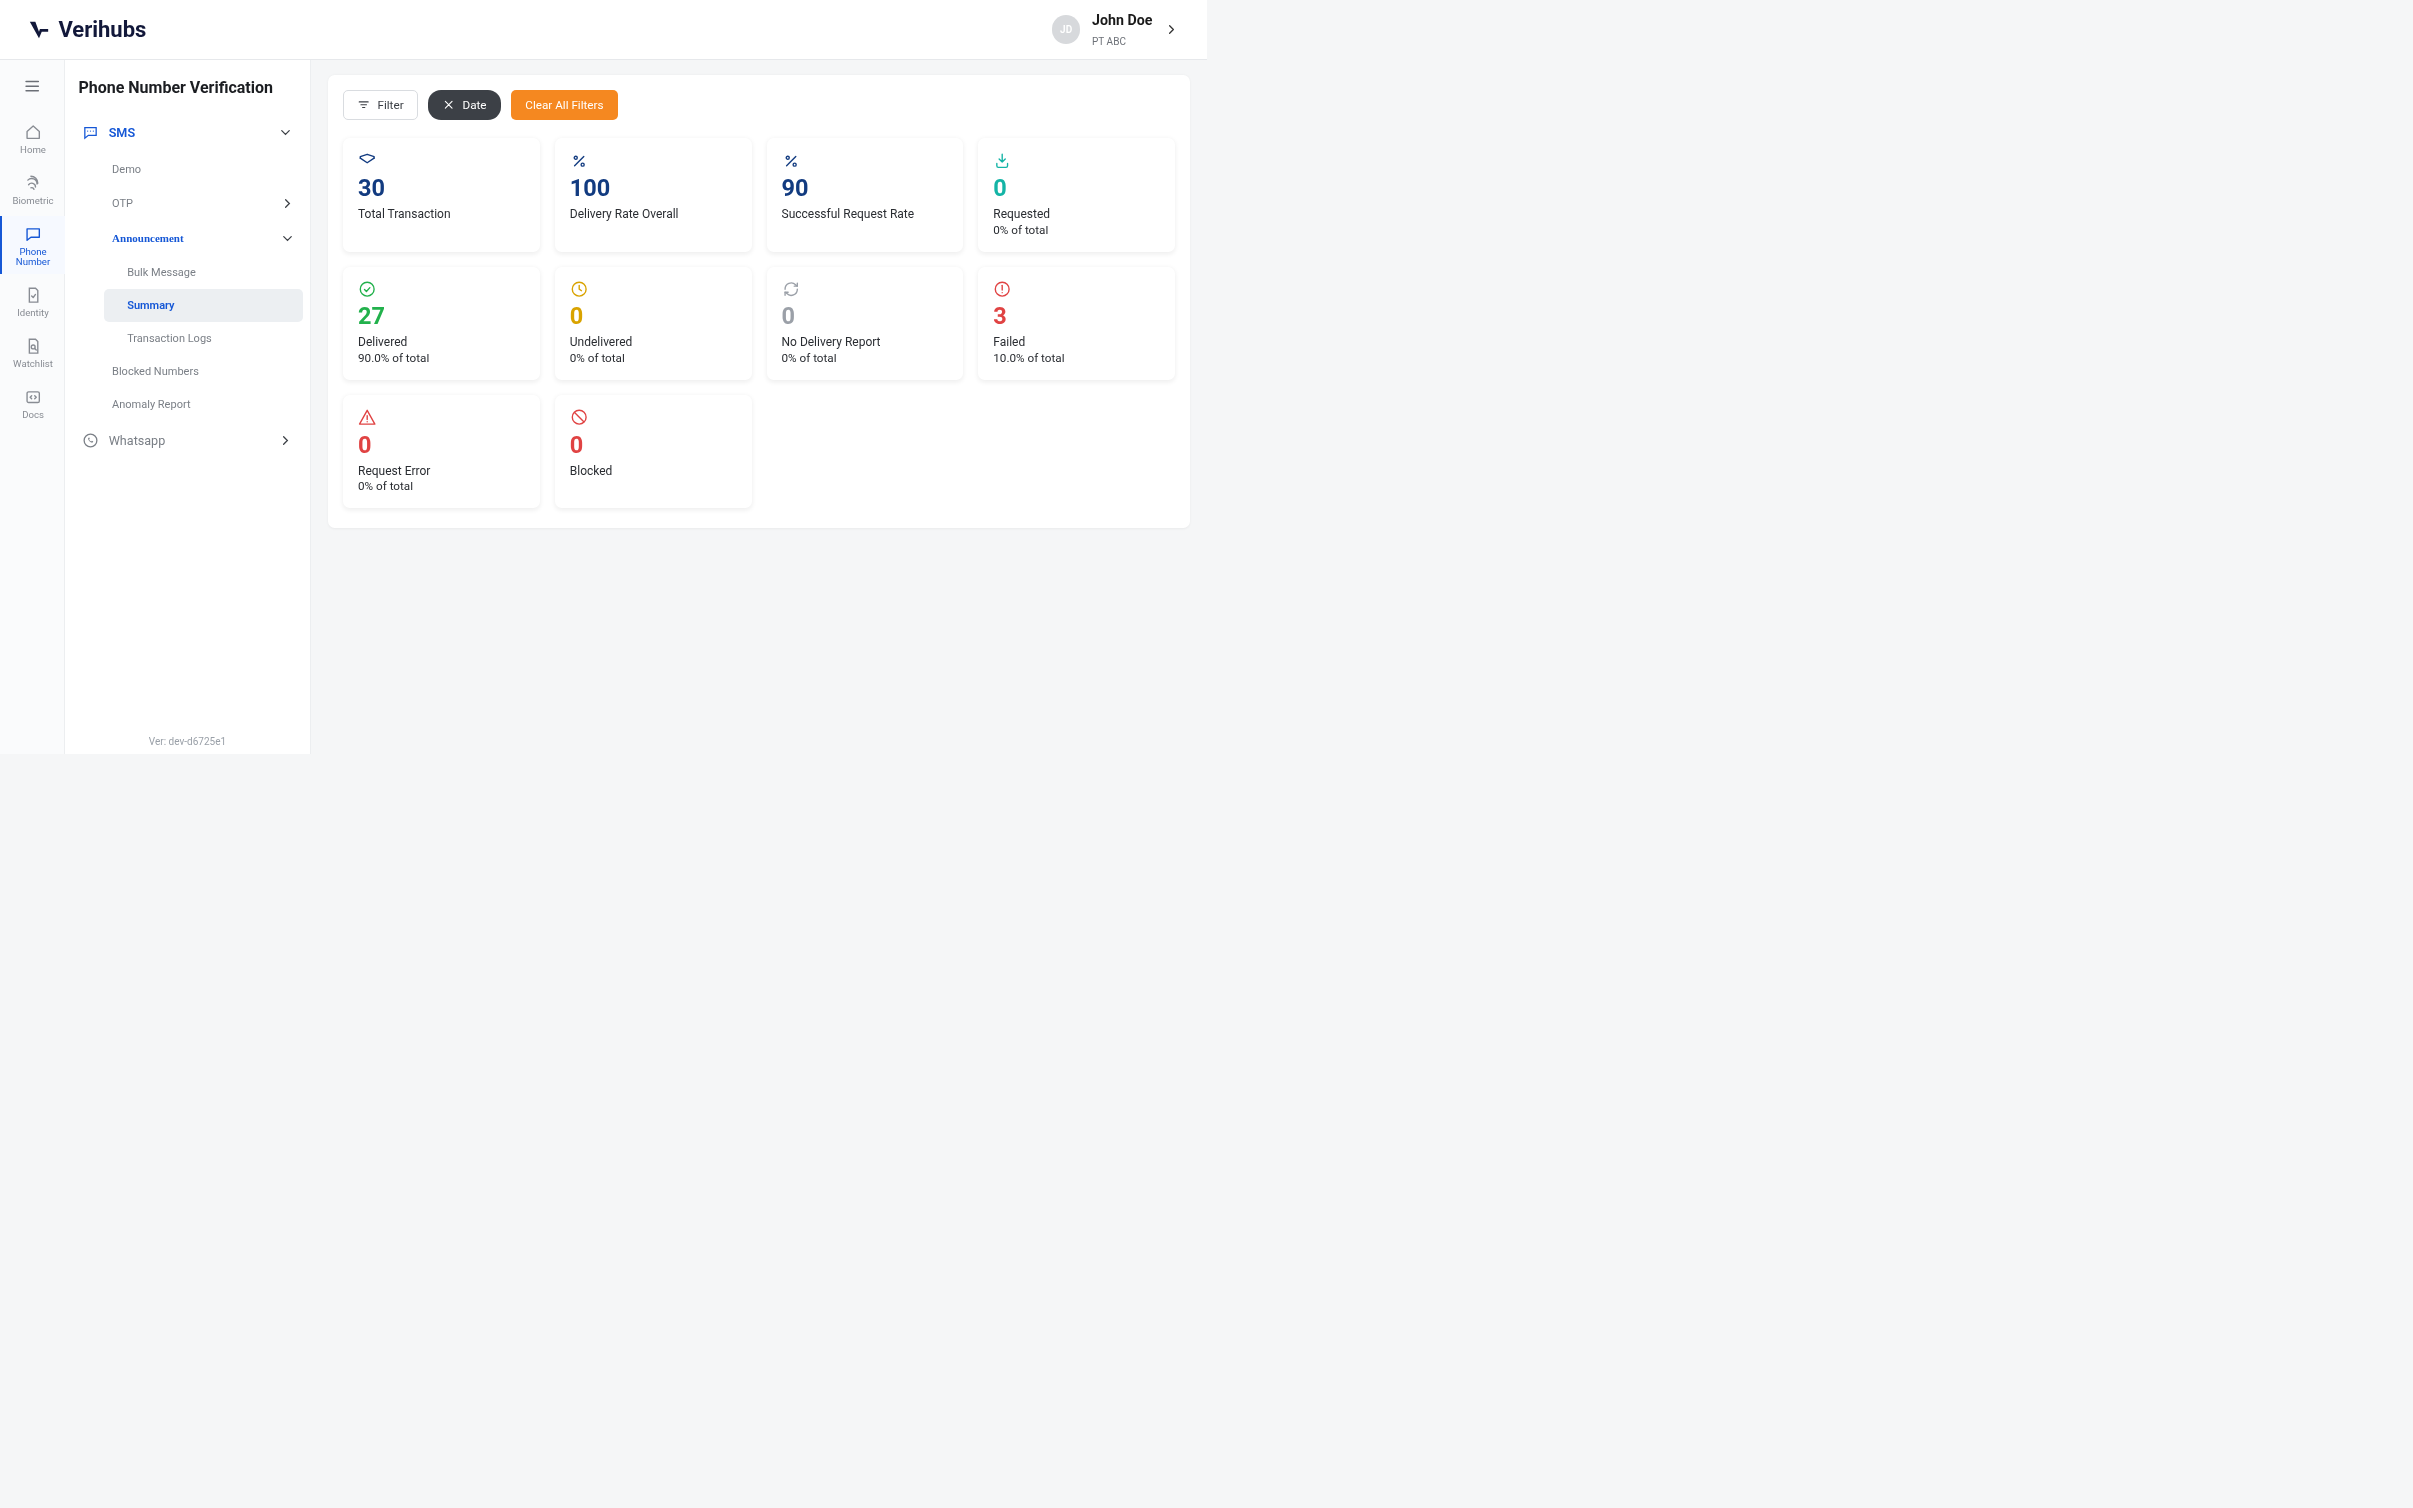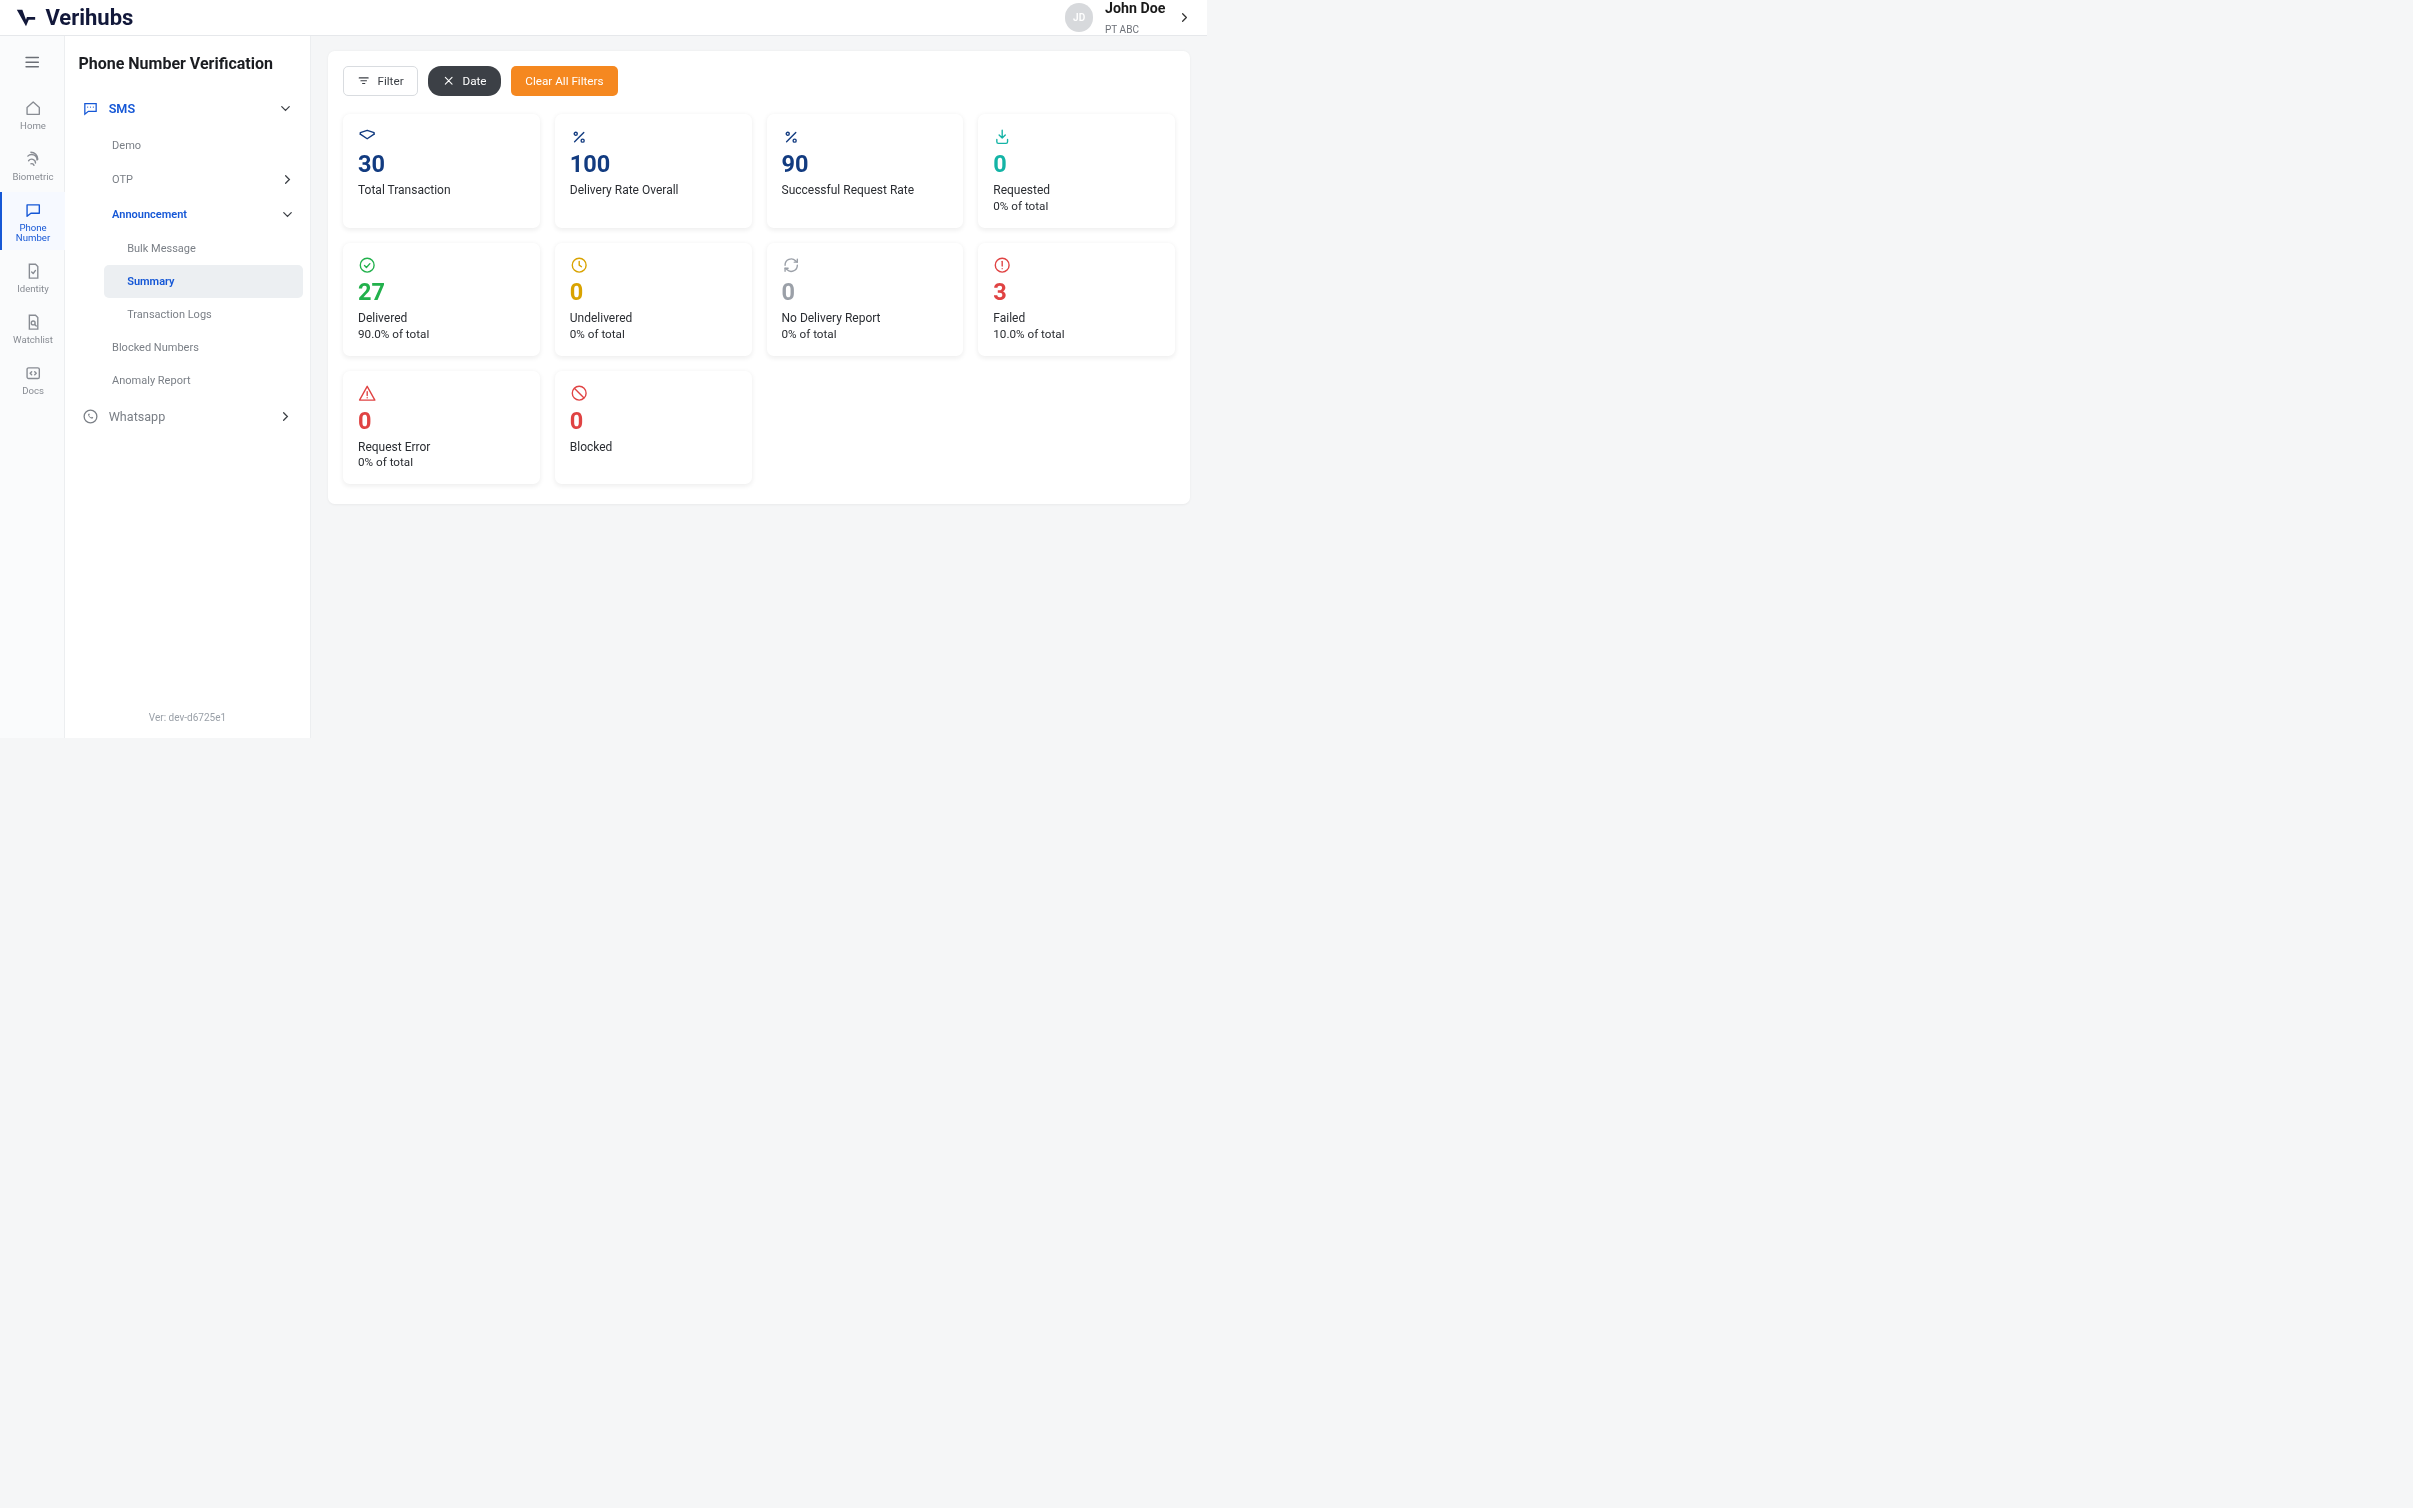--- a/index.html
+++ b/index.html
@@ -7,26 +7,26 @@
     font-family: -apple-system, BlinkMacSystemFont, "Segoe UI", Roboto, "Helvetica Neue", Arial, sans-serif;
     background: #f5f6f7;
     color: #1a1a1a;
     width: 1207px;
     height: 754px;
     overflow: hidden;
   }
 
   
   .topbar {
-    height: 36px;
+    height: 60px;
     background: #fff;
     border-bottom: 0.8px solid #e6e8eb;
     display: flex;
     align-items: center;
-    padding: 0 15px;
+    padding: 0 28px;
     justify-content: space-between;
   }
   .brand {
     display: flex;
     align-items: center;
     gap: 8.4px;
     font-size: 22px;
     font-weight: 700;
     color: #12183a;
   }
@@ -273,21 +273,21 @@
           <span>Demo</span>
         </div>
 
         <div class="leaf" style="display:flex;justify-content:space-between;align-items:center;">
           <span>OTP</span>
           <svg class="chev" viewBox="0 0 24 24">
               <path d="M9 6l6 6-6 6" fill="none" stroke="#3b3f45" stroke-width="2" stroke-linecap="round"></path>
             </svg>
         </div>
 
-        <div class="leaf" style="display:flex;justify-content:space-between;align-items:center;color:#1557d6;font-weight:600;">
+        <div class="leaf" style="display:flex;justify-content:space-between;align-items:center;color:#1557d6;font-weight:600;font-family:Liberation Serif, serif;">
           <span>Announcement</span>
           <svg class="chev" viewBox="0 0 24 24">
               <path d="M6 9l6 6 6-6" fill="none" stroke="#3b3f45" stroke-width="2" stroke-linecap="round"></path>
             </svg>
         </div>
 
         <div class="leaf indent2">
           <span>Bulk Message</span>
         </div>
         <div class="leaf indent2 selected">

